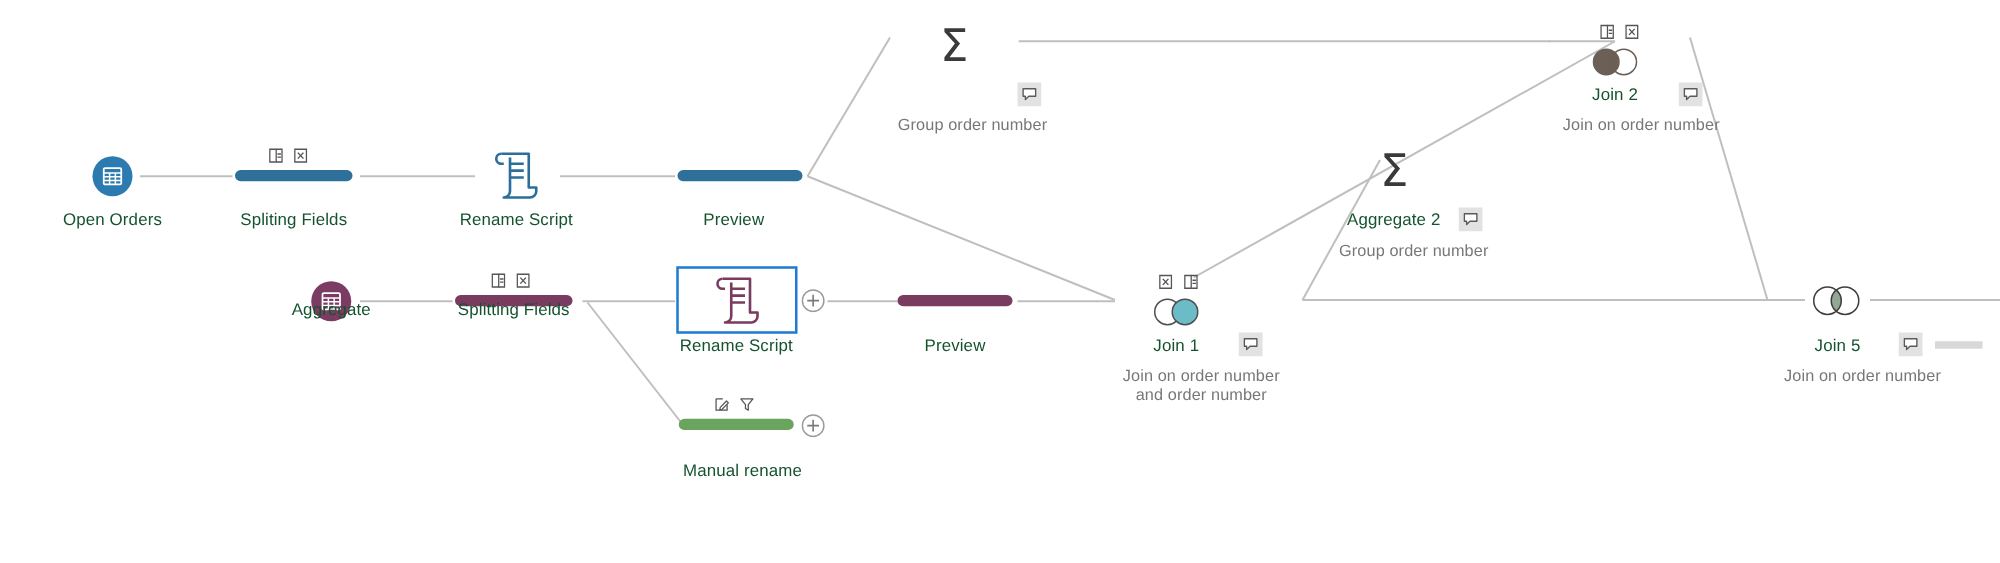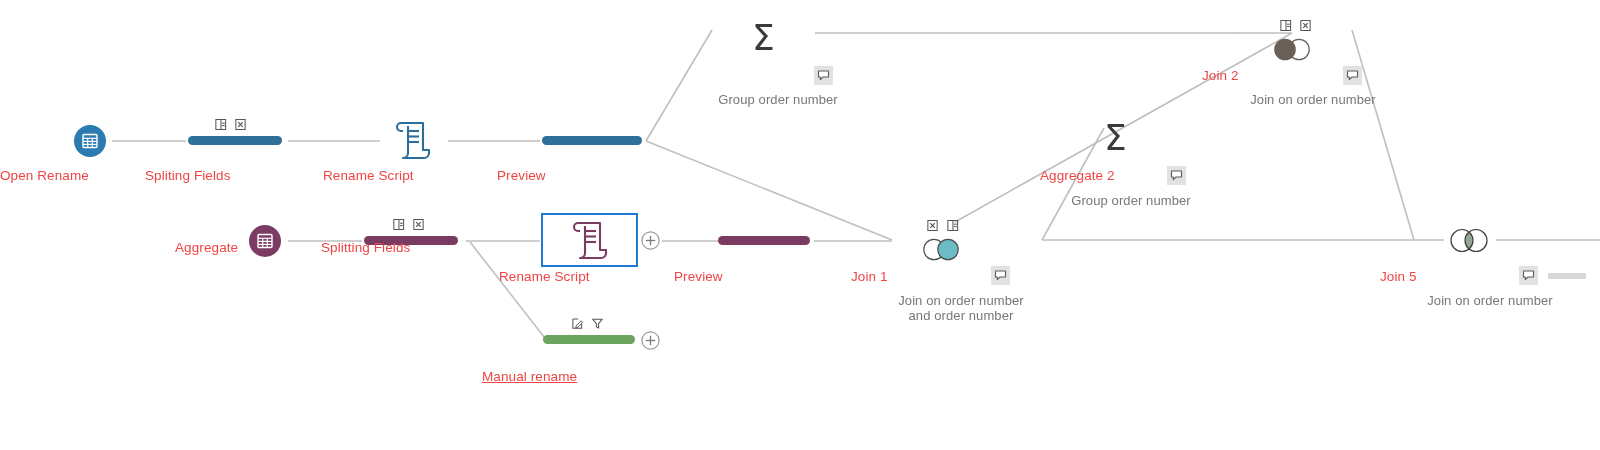--- a/index.html
+++ b/index.html
@@ -14,23 +14,23 @@
   }
   #canvas{position:absolute;left:0;top:0;width:1600px;height:450px;}
   #edges{position:absolute;left:0;top:0;width:1600px;height:450px;pointer-events:none;}
 
   .node{position:absolute;}
 
   
   .nm{
     position:absolute;
     font-size:13.5px;
-    color:#ef4444;
+    color:#14532d;
     white-space:nowrap;
-    text-align:left;
+    text-align:center;
     letter-spacing:.1px;
   }
   .desc{
     position:absolute;
     font-size:13px;
     color:#777777;
     white-space:nowrap;
     text-align:center;
     letter-spacing:.1px;
     line-height:15.5px;
@@ -123,21 +123,21 @@
     <div class="dbcirc blue" style="left:74px;top:125px;">
       <svg width="18" height="18" viewBox="0 0 18 18">
         <rect x="2" y="2.5" width="14" height="13" rx="1" fill="none" stroke="#ffffff" stroke-width="1.4"></rect>
         <line x1="2" y1="6.3" x2="16" y2="6.3" stroke="#ffffff" stroke-width="1.2"></line>
         <line x1="2" y1="9.4" x2="16" y2="9.4" stroke="#ffffff" stroke-width="1.2"></line>
         <line x1="2" y1="12.4" x2="16" y2="12.4" stroke="#ffffff" stroke-width="1.2"></line>
         <line x1="6.7" y1="6.3" x2="6.7" y2="15.5" stroke="#ffffff" stroke-width="1.2"></line>
         <line x1="11.3" y1="6.3" x2="11.3" y2="15.5" stroke="#ffffff" stroke-width="1.2"></line>
       </svg>
     </div>
-    <div class="nm" style="left:0px;top:168px;width:180px;">Open Rename</div>
+    <div class="nm" style="left:0px;top:168px;width:180px;">Open Orders</div>
   </div>
 
   <div class="node">
     <div class="glyphs" style="left:214px;top:118px;">
       <svg class="glyph" viewBox="0 0 14 14">
         <path d="M7.5 1.5 H12.5 V12.5 H7.5" fill="none" stroke="#555" stroke-width="1.1"></path>
         <path d="M2 1.5 H7.5 V12.5 H2 Z" fill="none" stroke="#555" stroke-width="1.1"></path>
         <line x1="8.6" y1="5.6" x2="11.6" y2="5.6" stroke="#555" stroke-width="1.1"></line>
         <line x1="8.6" y1="8.2" x2="11.6" y2="8.2" stroke="#555" stroke-width="1.1"></line>
       </svg>
@@ -271,21 +271,21 @@
       </svg>
     </div>
     <div class="pill green" style="left:543px;top:335px;width:92px;"></div>
     <div class="pluscirc" style="left:641px;top:331px;">
       <svg width="19" height="19" viewBox="0 0 19 19">
         <circle cx="9.5" cy="9.5" r="8.6" fill="#ffffff" stroke="#9a9a9a" stroke-width="1.2"></circle>
         <line x1="9.5" y1="4.8" x2="9.5" y2="14.2" stroke="#7a7a7a" stroke-width="1.3"></line>
         <line x1="4.8" y1="9.5" x2="14.2" y2="9.5" stroke="#7a7a7a" stroke-width="1.3"></line>
       </svg>
     </div>
-    <div class="nm" style="left:482px;top:369px;width:180px;text-decoration:underline;">Manual rename</div>
+    <div class="nm" style="left:504px;top:369px;width:180px;">Manual rename</div>
   </div>
 
   <div class="node">
     <div class="pill purple" style="left:718px;top:236px;width:92px;"></div>
     <div class="nm" style="left:674px;top:269px;width:180px;">Preview</div>
   </div>
 
   <div class="node">
     <div class="glyphs" style="left:926px;top:219px;">
       <svg class="glyph" viewBox="0 0 14 14">

